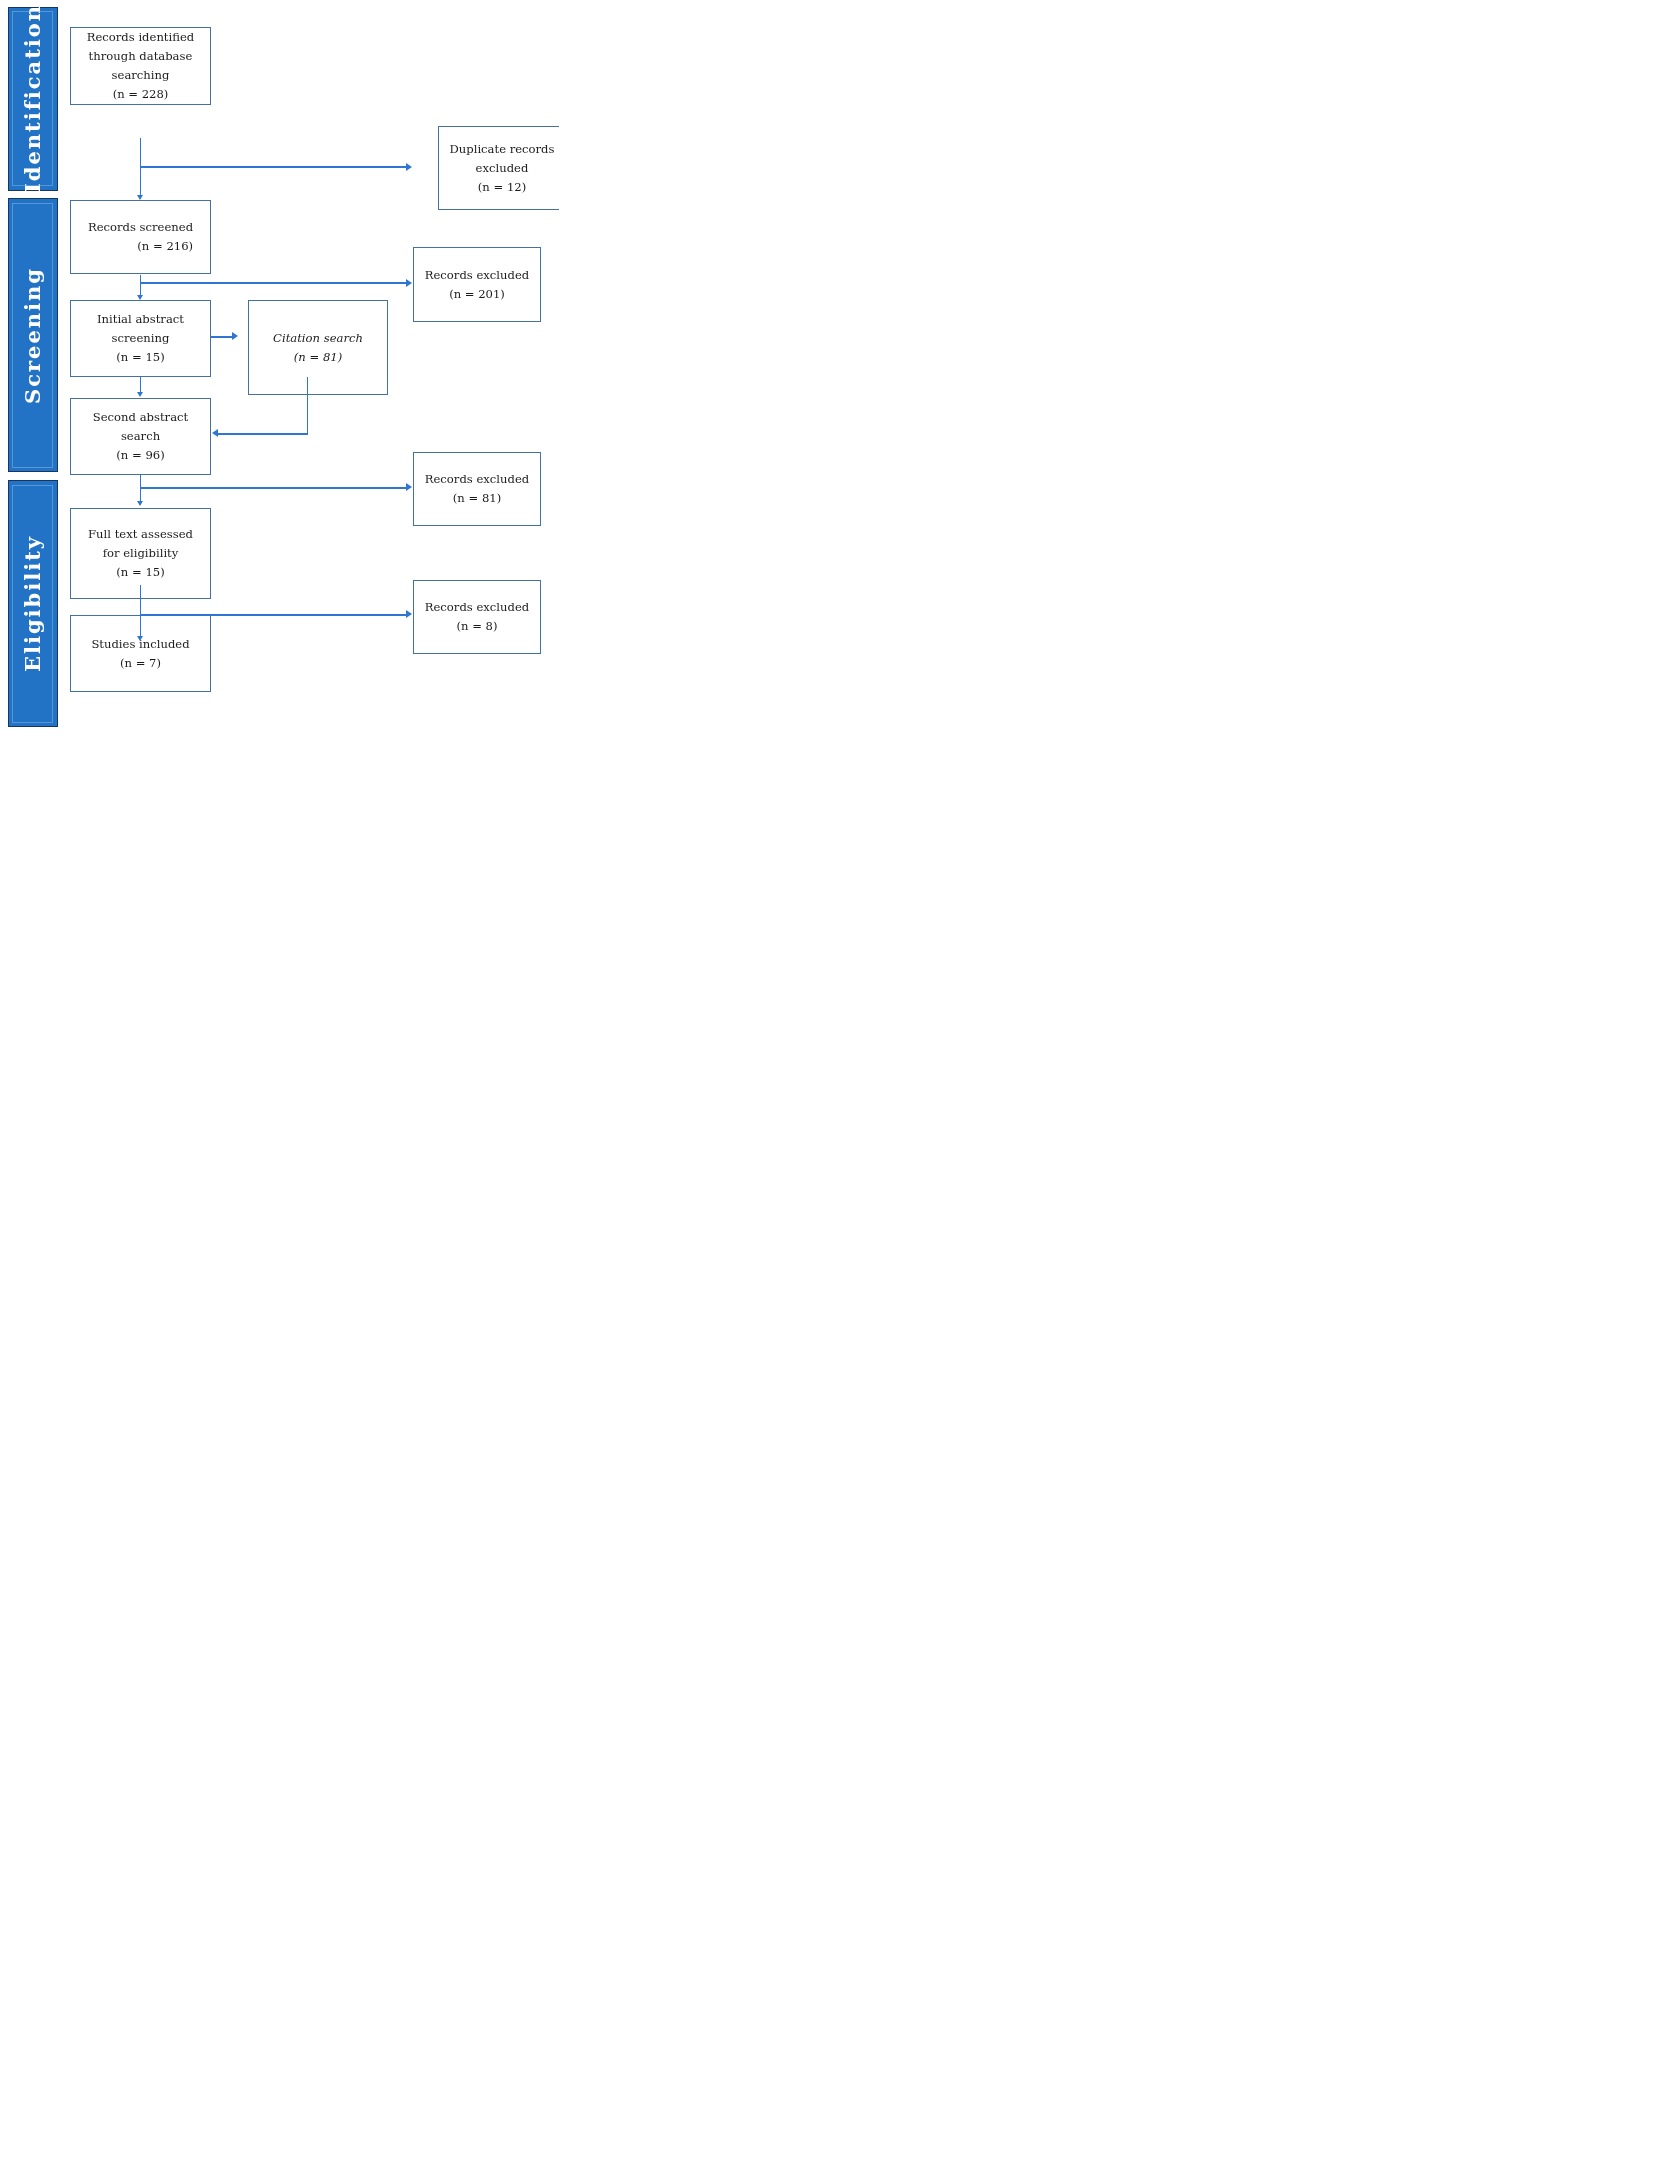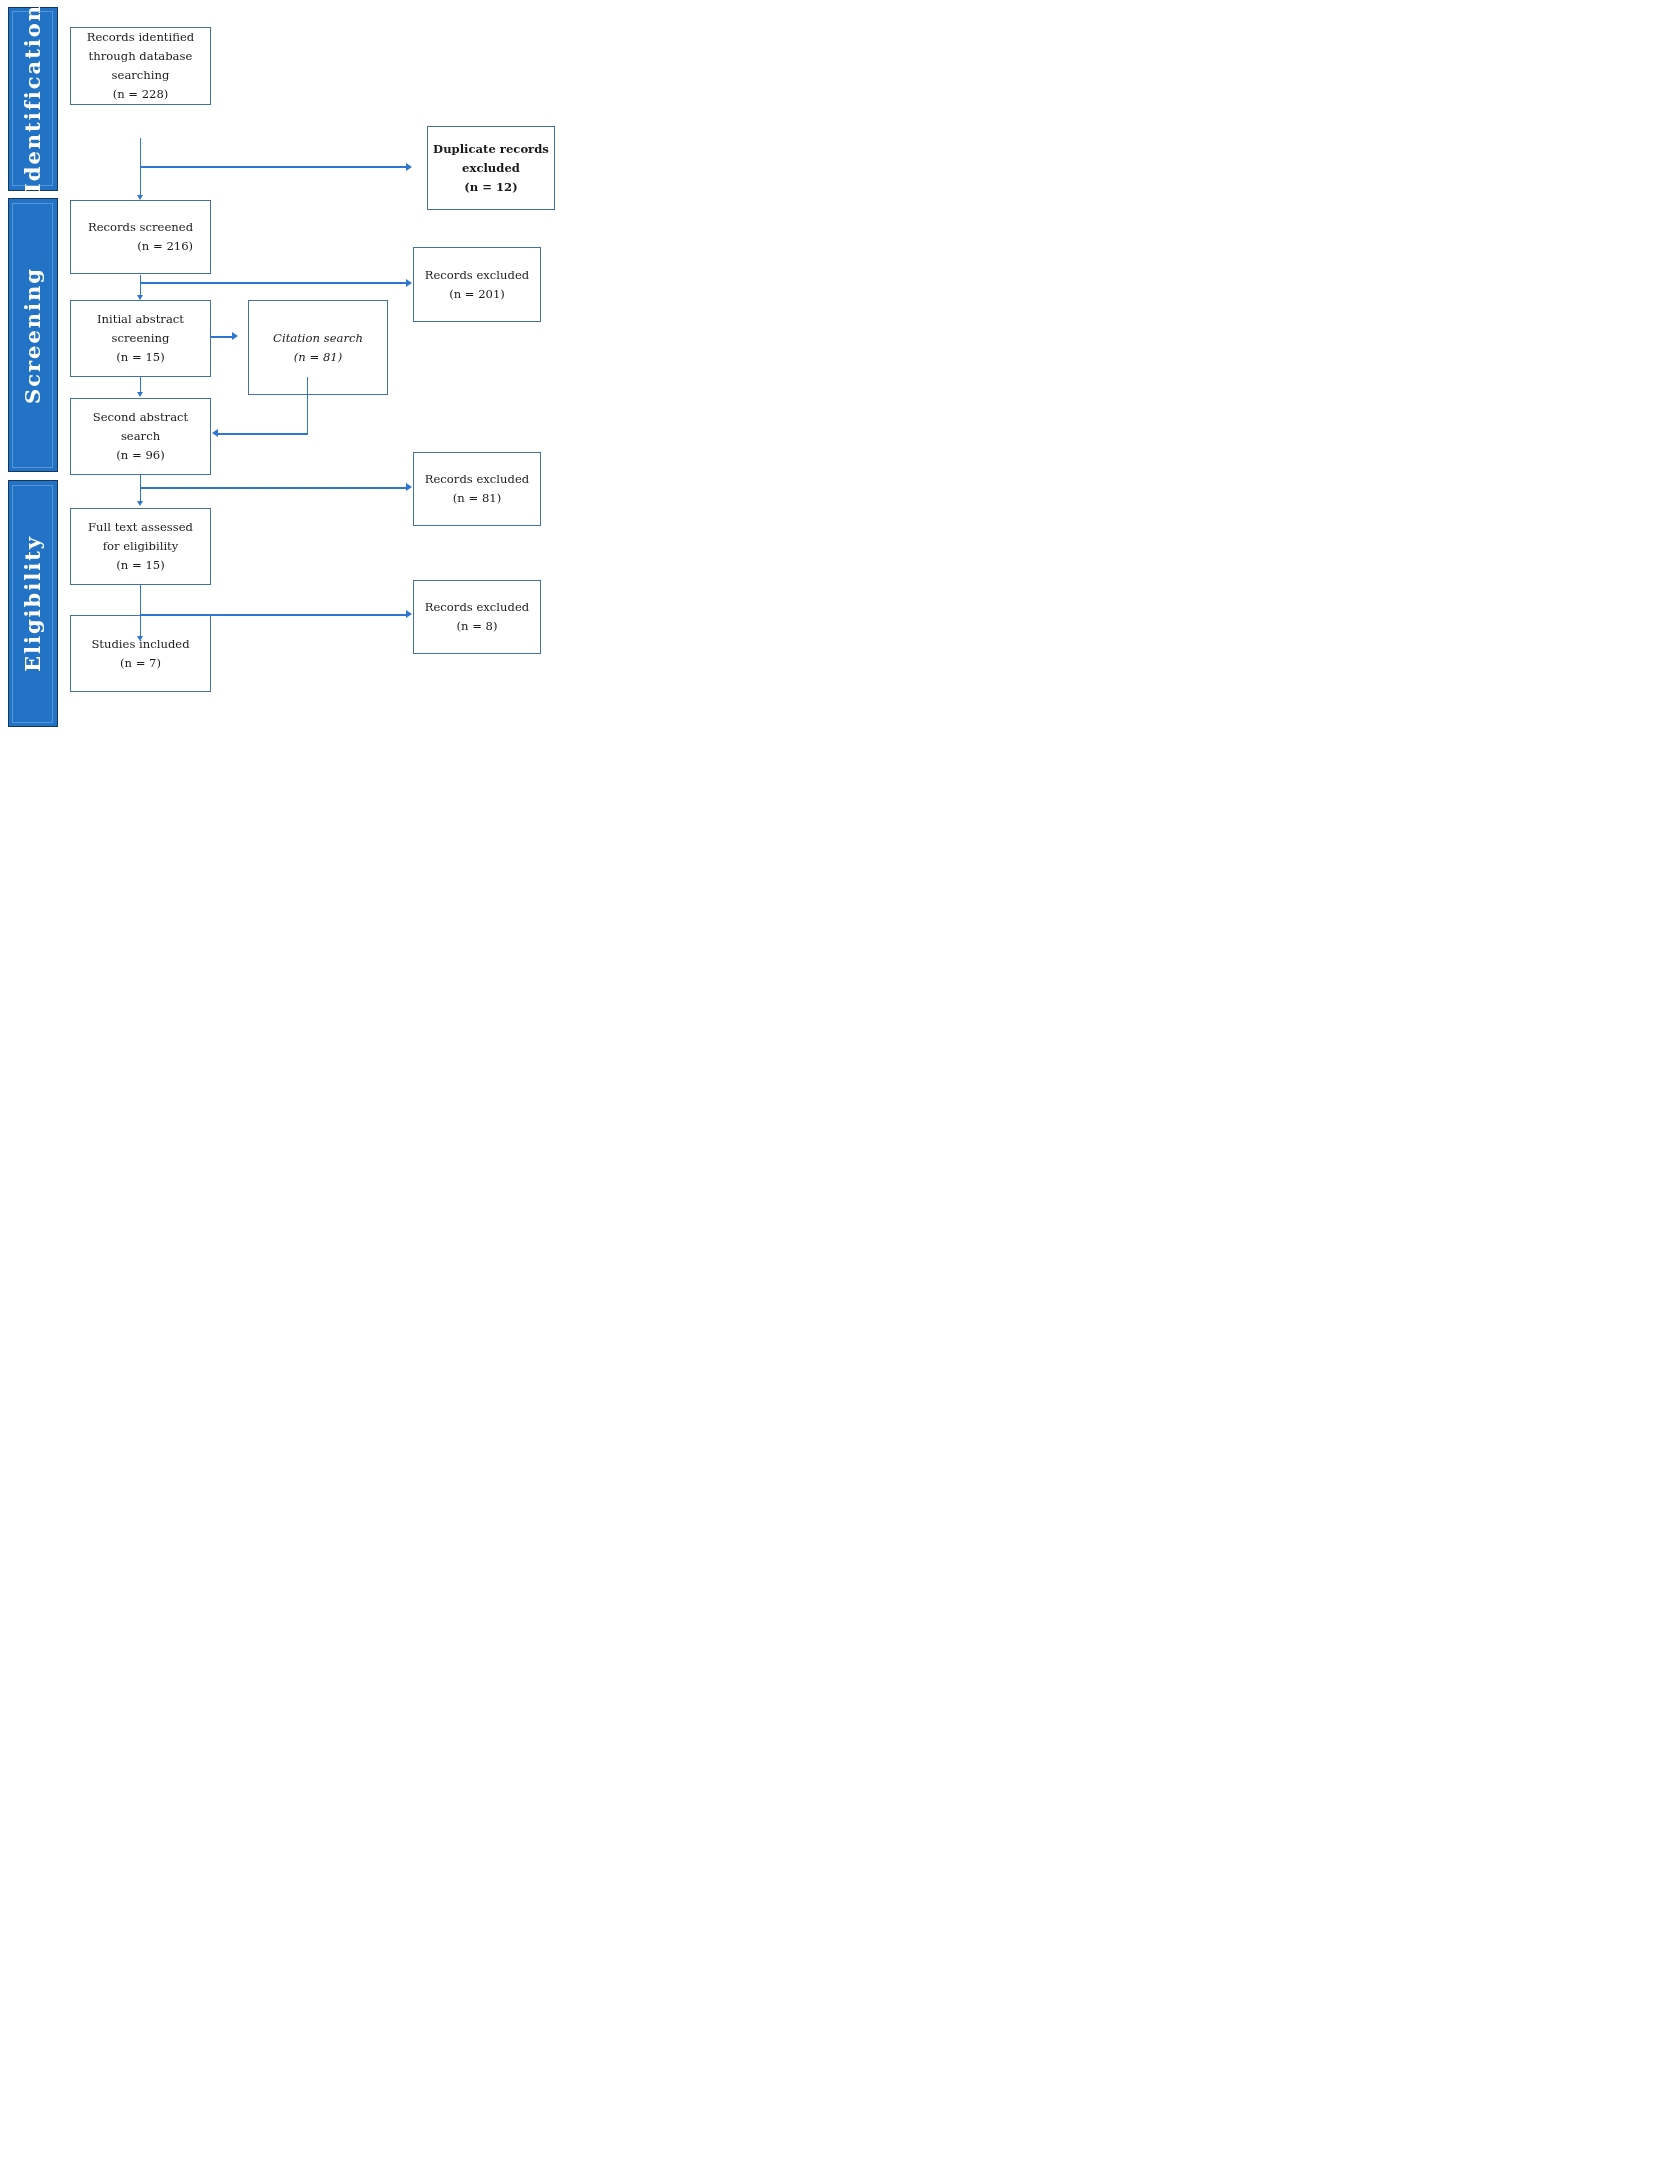--- a/index.html
+++ b/index.html
@@ -105,36 +105,36 @@
   <div class="node" style="left:70px;top:300px;width:141px;height:77px;">
     <span class="node-text">Initial abstract
 screening
 (n = 15)</span>
   </div>
   <div class="node" style="left:70px;top:398px;width:141px;height:77px;">
     <span class="node-text">Second abstract
 search
 (n = 96)</span>
   </div>
-  <div class="node" style="left:70px;top:508px;width:141px;height:77px;">
+  <div class="node" style="left:70px;top:508px;width:141px;height:91px;">
     <span class="node-text">Full text assessed
 for eligibility
 (n = 15)</span>
   </div>
   <div class="node" style="left:70px;top:615px;width:141px;height:77px;">
     <span class="node-text">Studies included
 (n = 7)</span>
   </div>
 
   <div class="node" style="left:248px;top:300px;width:140px;height:95px;font-style:italic;">
     <span class="node-text">Citation search
 (n = 81)</span>
   </div>
 
-  <div class="node" style="left:427px;top:126px;width:128px;height:84px;font-weight:bold;">
+  <div class="node" style="left:438px;top:126px;width:128px;height:84px;">
     <span class="node-text">Duplicate records
 excluded
 (n = 12)</span>
   </div>
   <div class="node" style="left:413px;top:247px;width:128px;height:75px;">
     <span class="node-text">Records excluded
 (n = 201)</span>
   </div>
   <div class="node" style="left:413px;top:452px;width:128px;height:74px;">
     <span class="node-text">Records excluded

